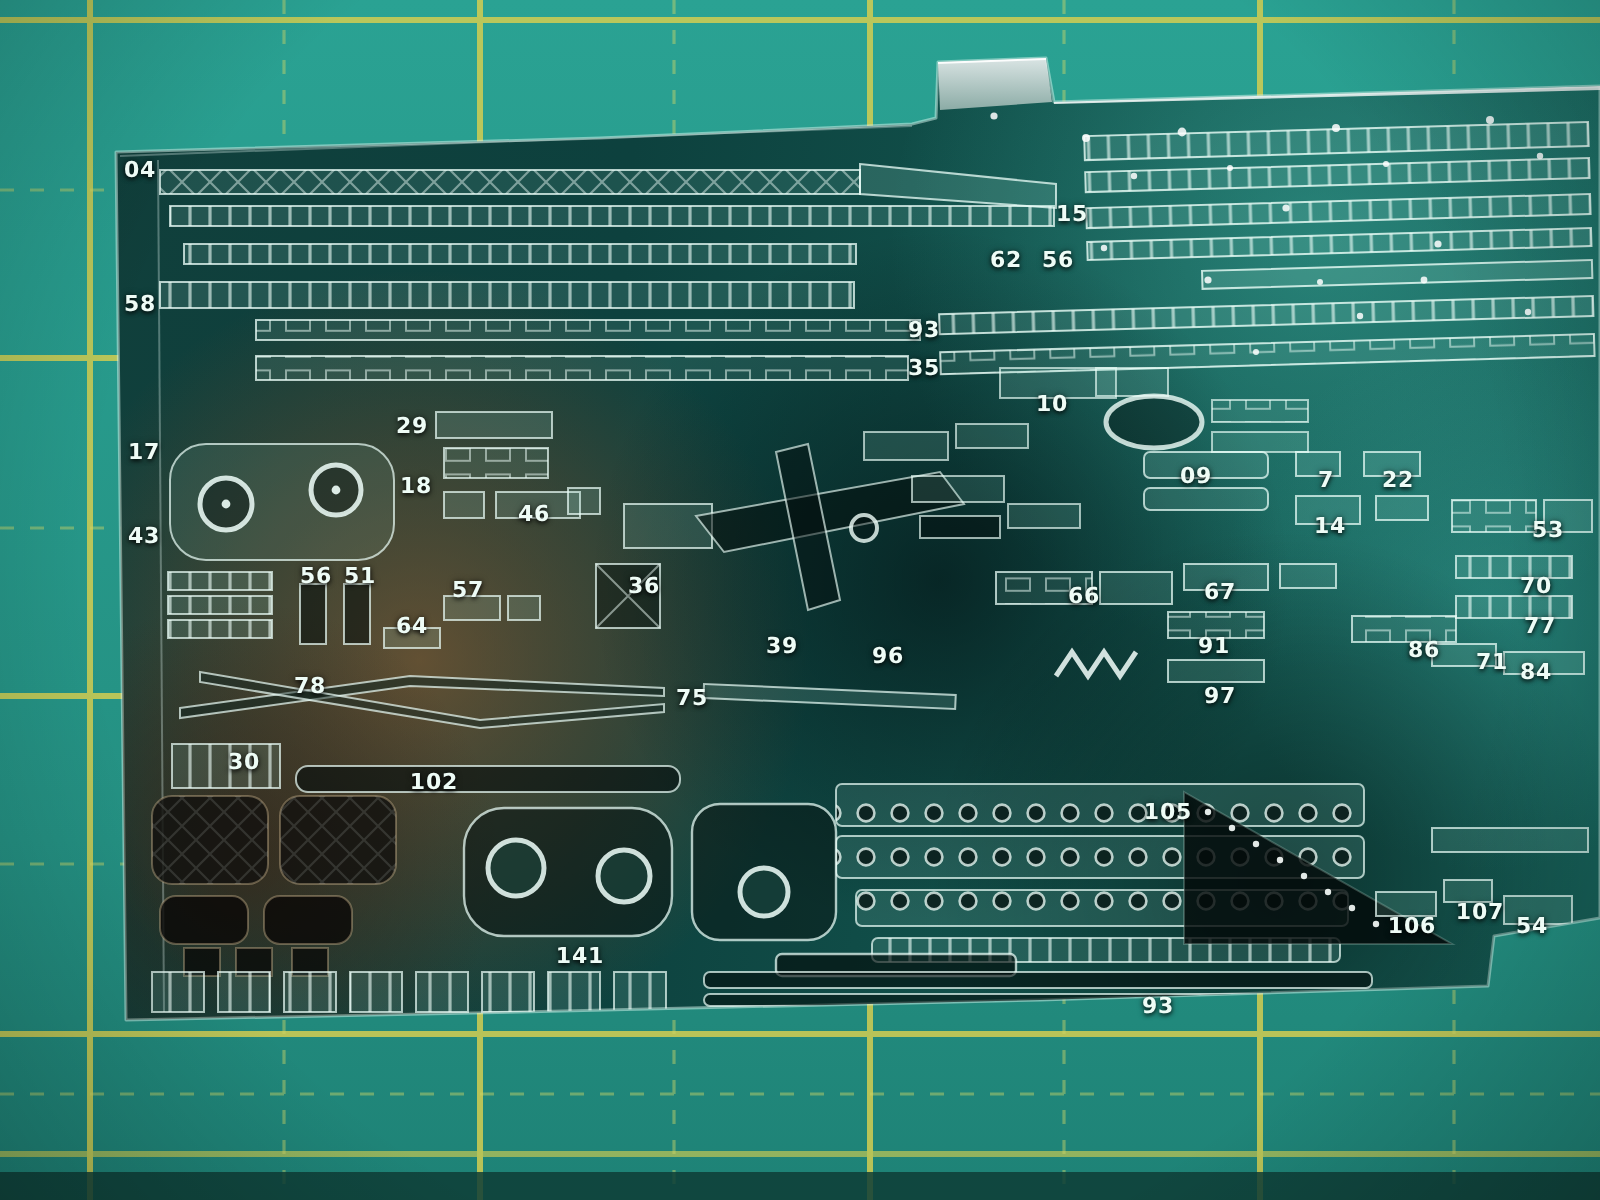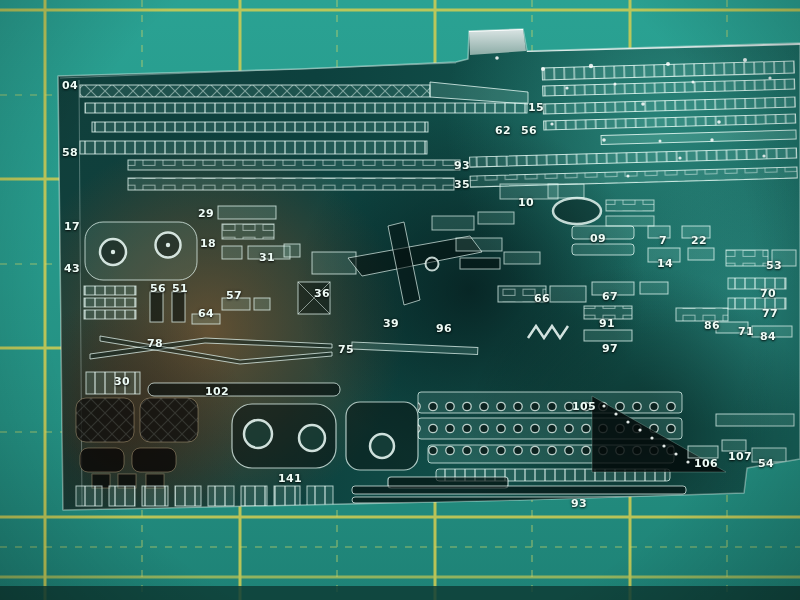--- a/index.html
+++ b/index.html
@@ -302,21 +302,21 @@
   <rect x="0" y="0" width="800" height="600" fill="url(#vig)"></rect>
 </svg>
 
 <div id="labels">
       <span class="lbl" style="left: 70px; top: 85px;">04</span>
       <span class="lbl" style="left: 70px; top: 152px;">58</span>
       <span class="lbl" style="left: 72px; top: 226px;">17</span>
       <span class="lbl" style="left: 72px; top: 268px;">43</span>
       <span class="lbl" style="left: 206px; top: 213px;">29</span>
       <span class="lbl" style="left: 208px; top: 243px;">18</span>
-      <span class="lbl" style="left: 267px; top: 257px;">31</span>
+      <span class="lbl" style="left: 267px; top: 257px;">46</span>
       <span class="lbl" style="left: 158px; top: 288px;">56</span>
       <span class="lbl" style="left: 180px; top: 288px;">51</span>
       <span class="lbl" style="left: 234px; top: 295px;">57</span>
       <span class="lbl" style="left: 206px; top: 313px;">64</span>
       <span class="lbl" style="left: 322px; top: 293px;">36</span>
       <span class="lbl" style="left: 155px; top: 343px; text-align: right;">78</span>
       <span class="lbl" style="left: 346px; top: 349px;">75</span>
       <span class="lbl" style="left: 122px; top: 381px;">30</span>
       <span class="lbl" style="left: 217px; top: 391px;">102</span>
       <span class="lbl" style="left: 290px; top: 478px;">141</span>

